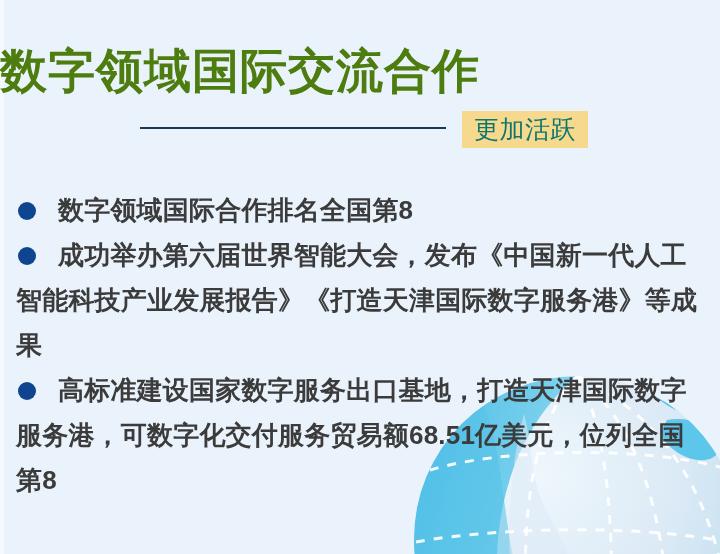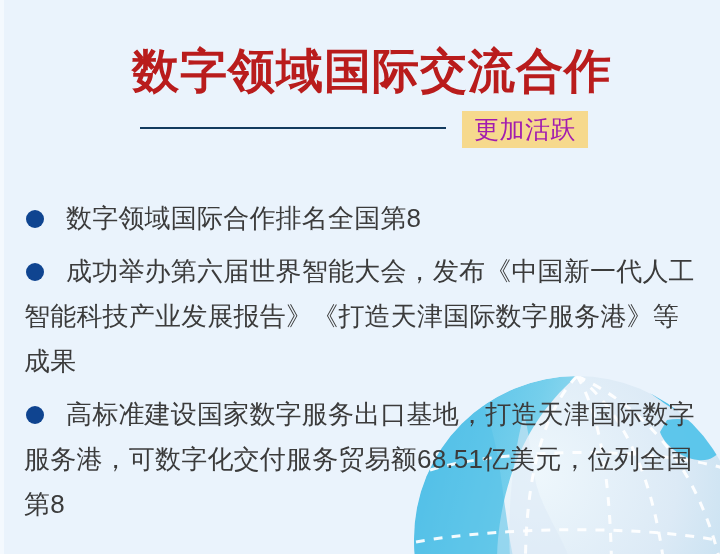--- a/index.html
+++ b/index.html
@@ -45,25 +45,25 @@
     left: 0;
     top: 0;
     width: 720px;
     height: 170px;
   }
   #slide-title {
     position: absolute;
     left: 0;
     top: 42px;
     width: 612px;
-    text-align: right;
+    text-align: left;
     font-size: 47px;
     line-height: 58px;
     font-weight: bold;
-    color: #b91c1c;
+    color: #4d7c0f;
     letter-spacing: 1px;
     white-space: nowrap;
   }
   #title-rule {
     position: absolute;
     left: 140px;
     top: 127px;
     width: 306px;
     height: 0;
     border-top: 2px solid #123a5e;
@@ -75,40 +75,41 @@
     width: 126px;
     height: 37px;
     background: #f6d98d;
     display: flex;
     align-items: center;
     justify-content: center;
   }
   #highlight-badge .badge-text {
     font-size: 25px;
     line-height: 25px;
-    color: #a21caf;
+    color: #0f766e;
     letter-spacing: 0.5px;
     white-space: nowrap;
   }
 
   
   #bullet-list {
     position: absolute;
     left: 16px;
     top: 188px;
     width: 690px;
   }
   .bullet-item {
     position: relative;
     font-size: 26px;
     line-height: 45px;
     color: #3b3b3b;
     letter-spacing: 0.2px;
     text-indent: 42px;
-    margin: 8px;
+    margin: 0;
+    font-weight: bold;
   }
   .bullet-dot {
     position: absolute;
     left: 2px;
     top: 14px;
     width: 18px;
     height: 18px;
     border-radius: 50%;
     background: #0f4490;
     text-indent: 0;

